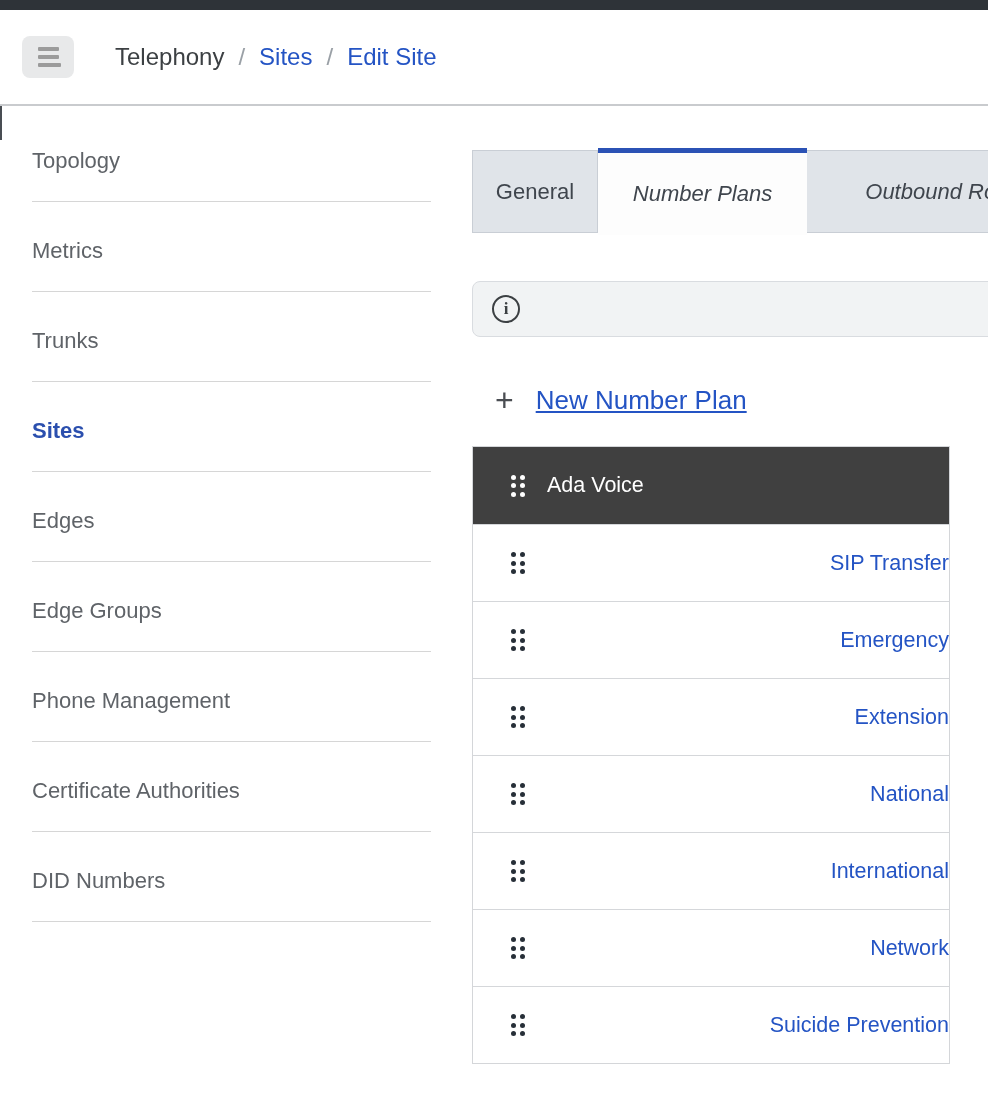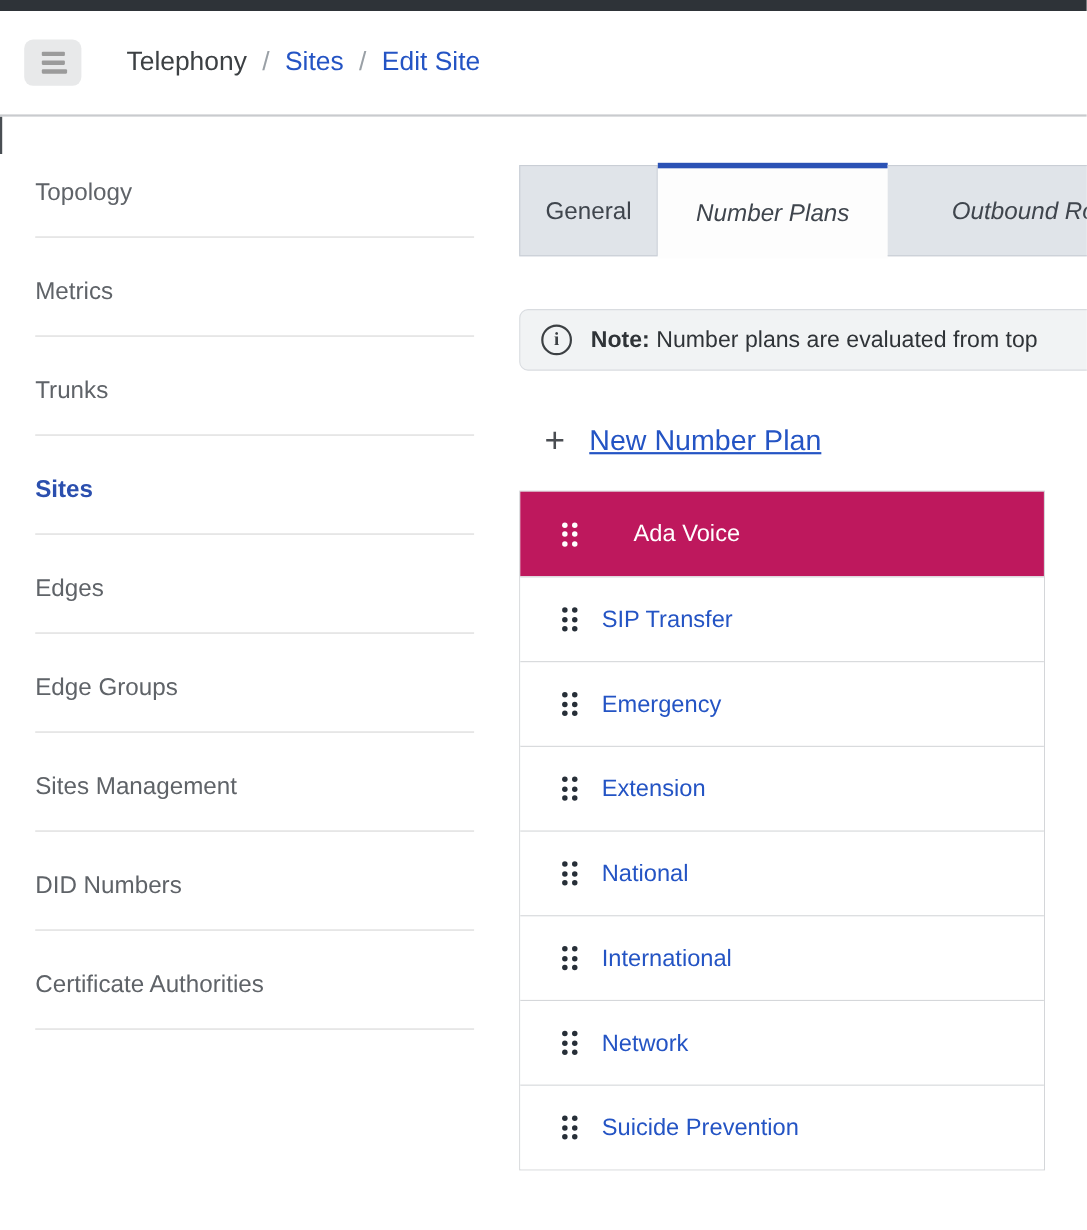--- a/index.html
+++ b/index.html
@@ -26,21 +26,21 @@
   }
   .menu-glyph { position:relative; }
   .menu-glyph::before { position:absolute; top:-8px; left:0; }
   .menu-glyph::after  { position:absolute; top:8px;  left:0; width:23px; }
   .breadcrumb { margin-left:41px; font-size:24px; display:flex; align-items:center; gap:14px; white-space:nowrap; }
   .crumb-section { color:#3c4043; }
   .crumb-sep { color:#9aa0a6; }
   .crumb-link { color:#2454c4; cursor:pointer; text-decoration:none; }
 
   
-  .sidebar { position:absolute; left:32px; top:126px; width:399px; }
+  .sidebar { position:absolute; left:32px; top:112px; width:399px; }
   .side-item {
     height:90px; border-bottom:1px solid #d6d6d6; cursor:pointer;
     font-size:22px; color:#5f6368; padding-top:36px;
   }
   .side-item.active { color:#2b4fae; font-weight:bold; }
 
   
   .tabs { position:absolute; left:472px; top:148px; display:flex; align-items:flex-start; }
   .tab {
     height:83px; margin-top:2px; background:#e0e4e9; border:1px solid #c9ced5;
@@ -81,22 +81,22 @@
 
   
   .plan-list {
     position:absolute; left:472px; top:446px; width:478px;
     border:1px solid #d4d6d9; background:#ffffff;
   }
   .plan-row {
     height:77px; display:flex; align-items:center; padding-left:38px; cursor:pointer;
     background:#ffffff;
   }
-  .plan-row + .plan-row { border-top:1px solid #d5d7da; }
-  .plan-row.selected { background:#be185d;gap:29px; }
+  .plan-row + .plan-row { border-top:1px solid #d5d7da;justify-content:space-between; }
+  .plan-row.selected { background:#404040; }
   .drag-handle {
     display:grid; grid-template-columns:5px 5px; grid-auto-rows:5px;
     column-gap:4px; row-gap:3.5px; cursor:grab; flex:0 0 auto;
   }
   .drag-handle i { width:5px; height:5px; border-radius:50%; background:#272f38; }
   .plan-row.selected .drag-handle i { background:#ffffff; }
   .plan-name { margin-left:22px; font-size:21.5px; color:#2454c4; }
   .plan-row.selected .plan-name { color:#ffffff; }
 </style>
 </head>
@@ -118,34 +118,33 @@
   </div>
 </div>
 
 <nav class="sidebar">
   <div class="side-item">Topology</div>
   <div class="side-item">Metrics</div>
   <div class="side-item">Trunks</div>
   <div class="side-item active">Sites</div>
   <div class="side-item">Edges</div>
   <div class="side-item">Edge Groups</div>
-  <div class="side-item">Sites Management</div>
+  <div class="side-item">Phone Management</div>
+  <div class="side-item">Certificate Authorities</div>
   <div class="side-item">DID Numbers</div>
-  <div class="side-item">Certificate Authorities</div>
 </nav>
 
 <div class="tabs">
   <div class="tab t1">General</div>
   <div class="tab t2 active">Number Plans</div>
   <div class="tab t3">Outbound Routes</div>
 </div>
 
 <div class="note">
   <span class="info-icon">i</span>
-  <span class="note-text"><b class="note-label">Note:</b><span class="note-body">Number plans are evaluated from top</span></span>
 </div>
 
 <a class="new-plan">
   <span class="plus-icon">+</span>
   <span class="new-plan-label">New Number Plan</span>
 </a>
 
 <div class="plan-list">
   <div class="plan-row selected">
     <span class="drag-handle">

